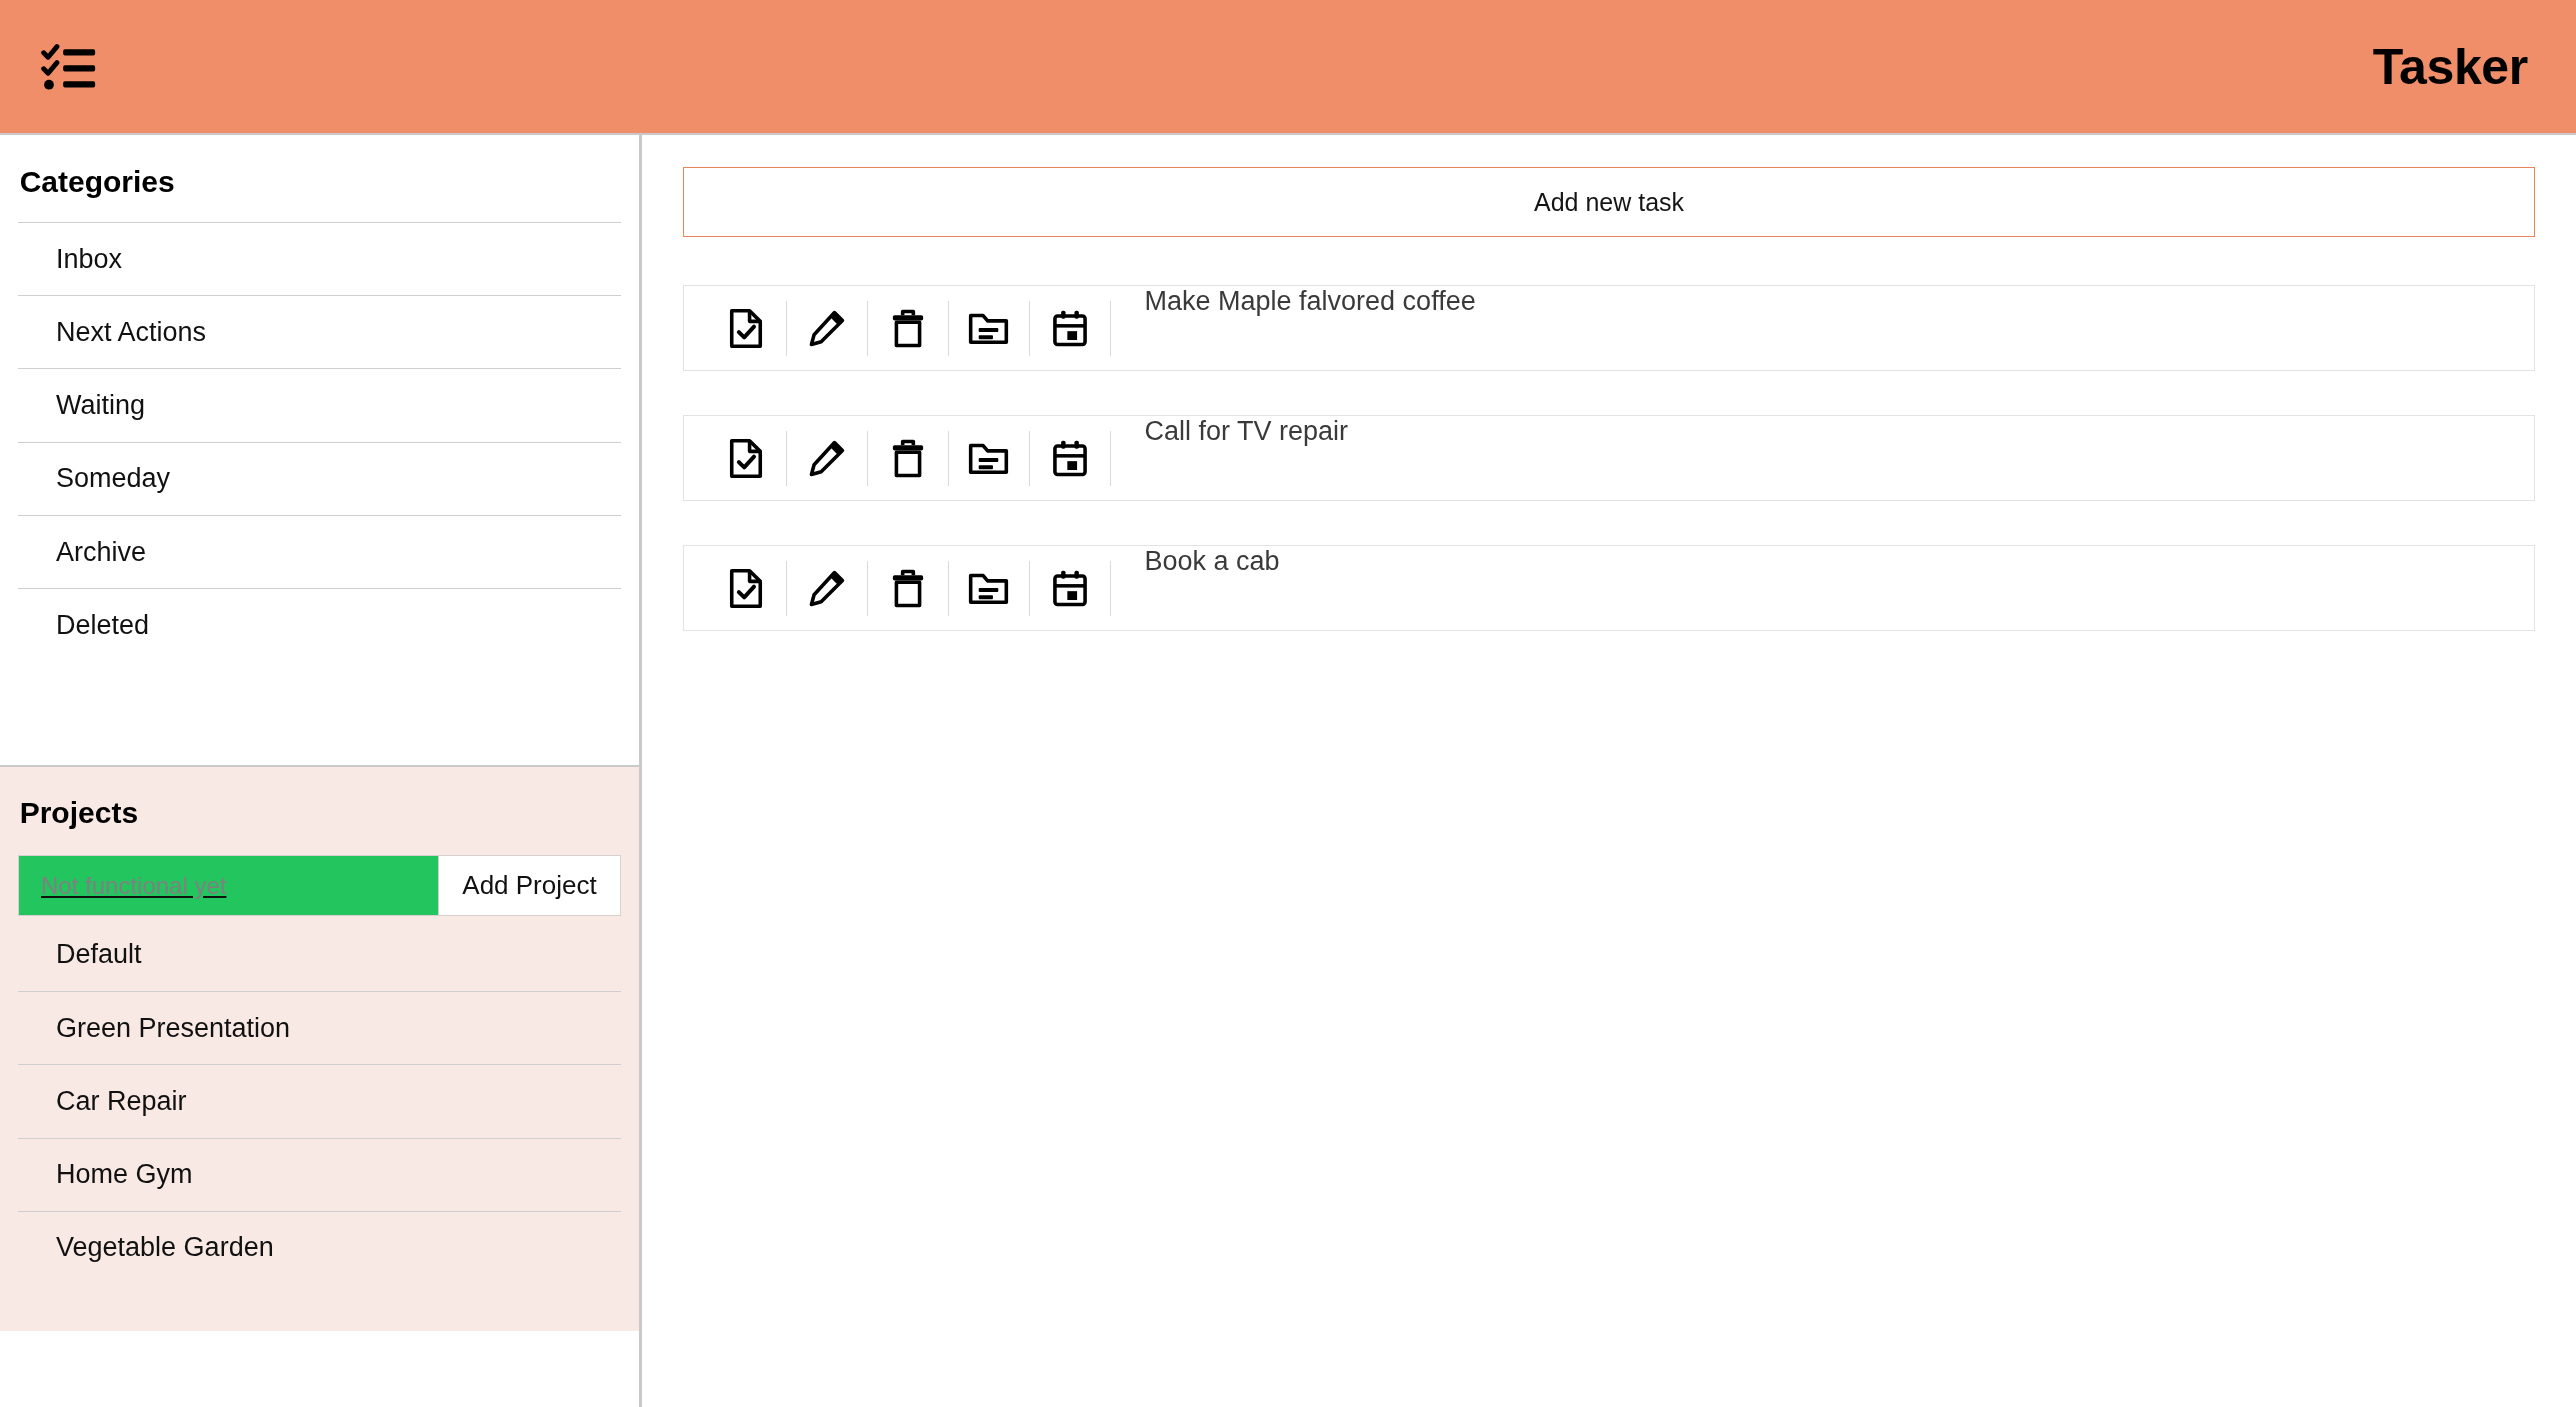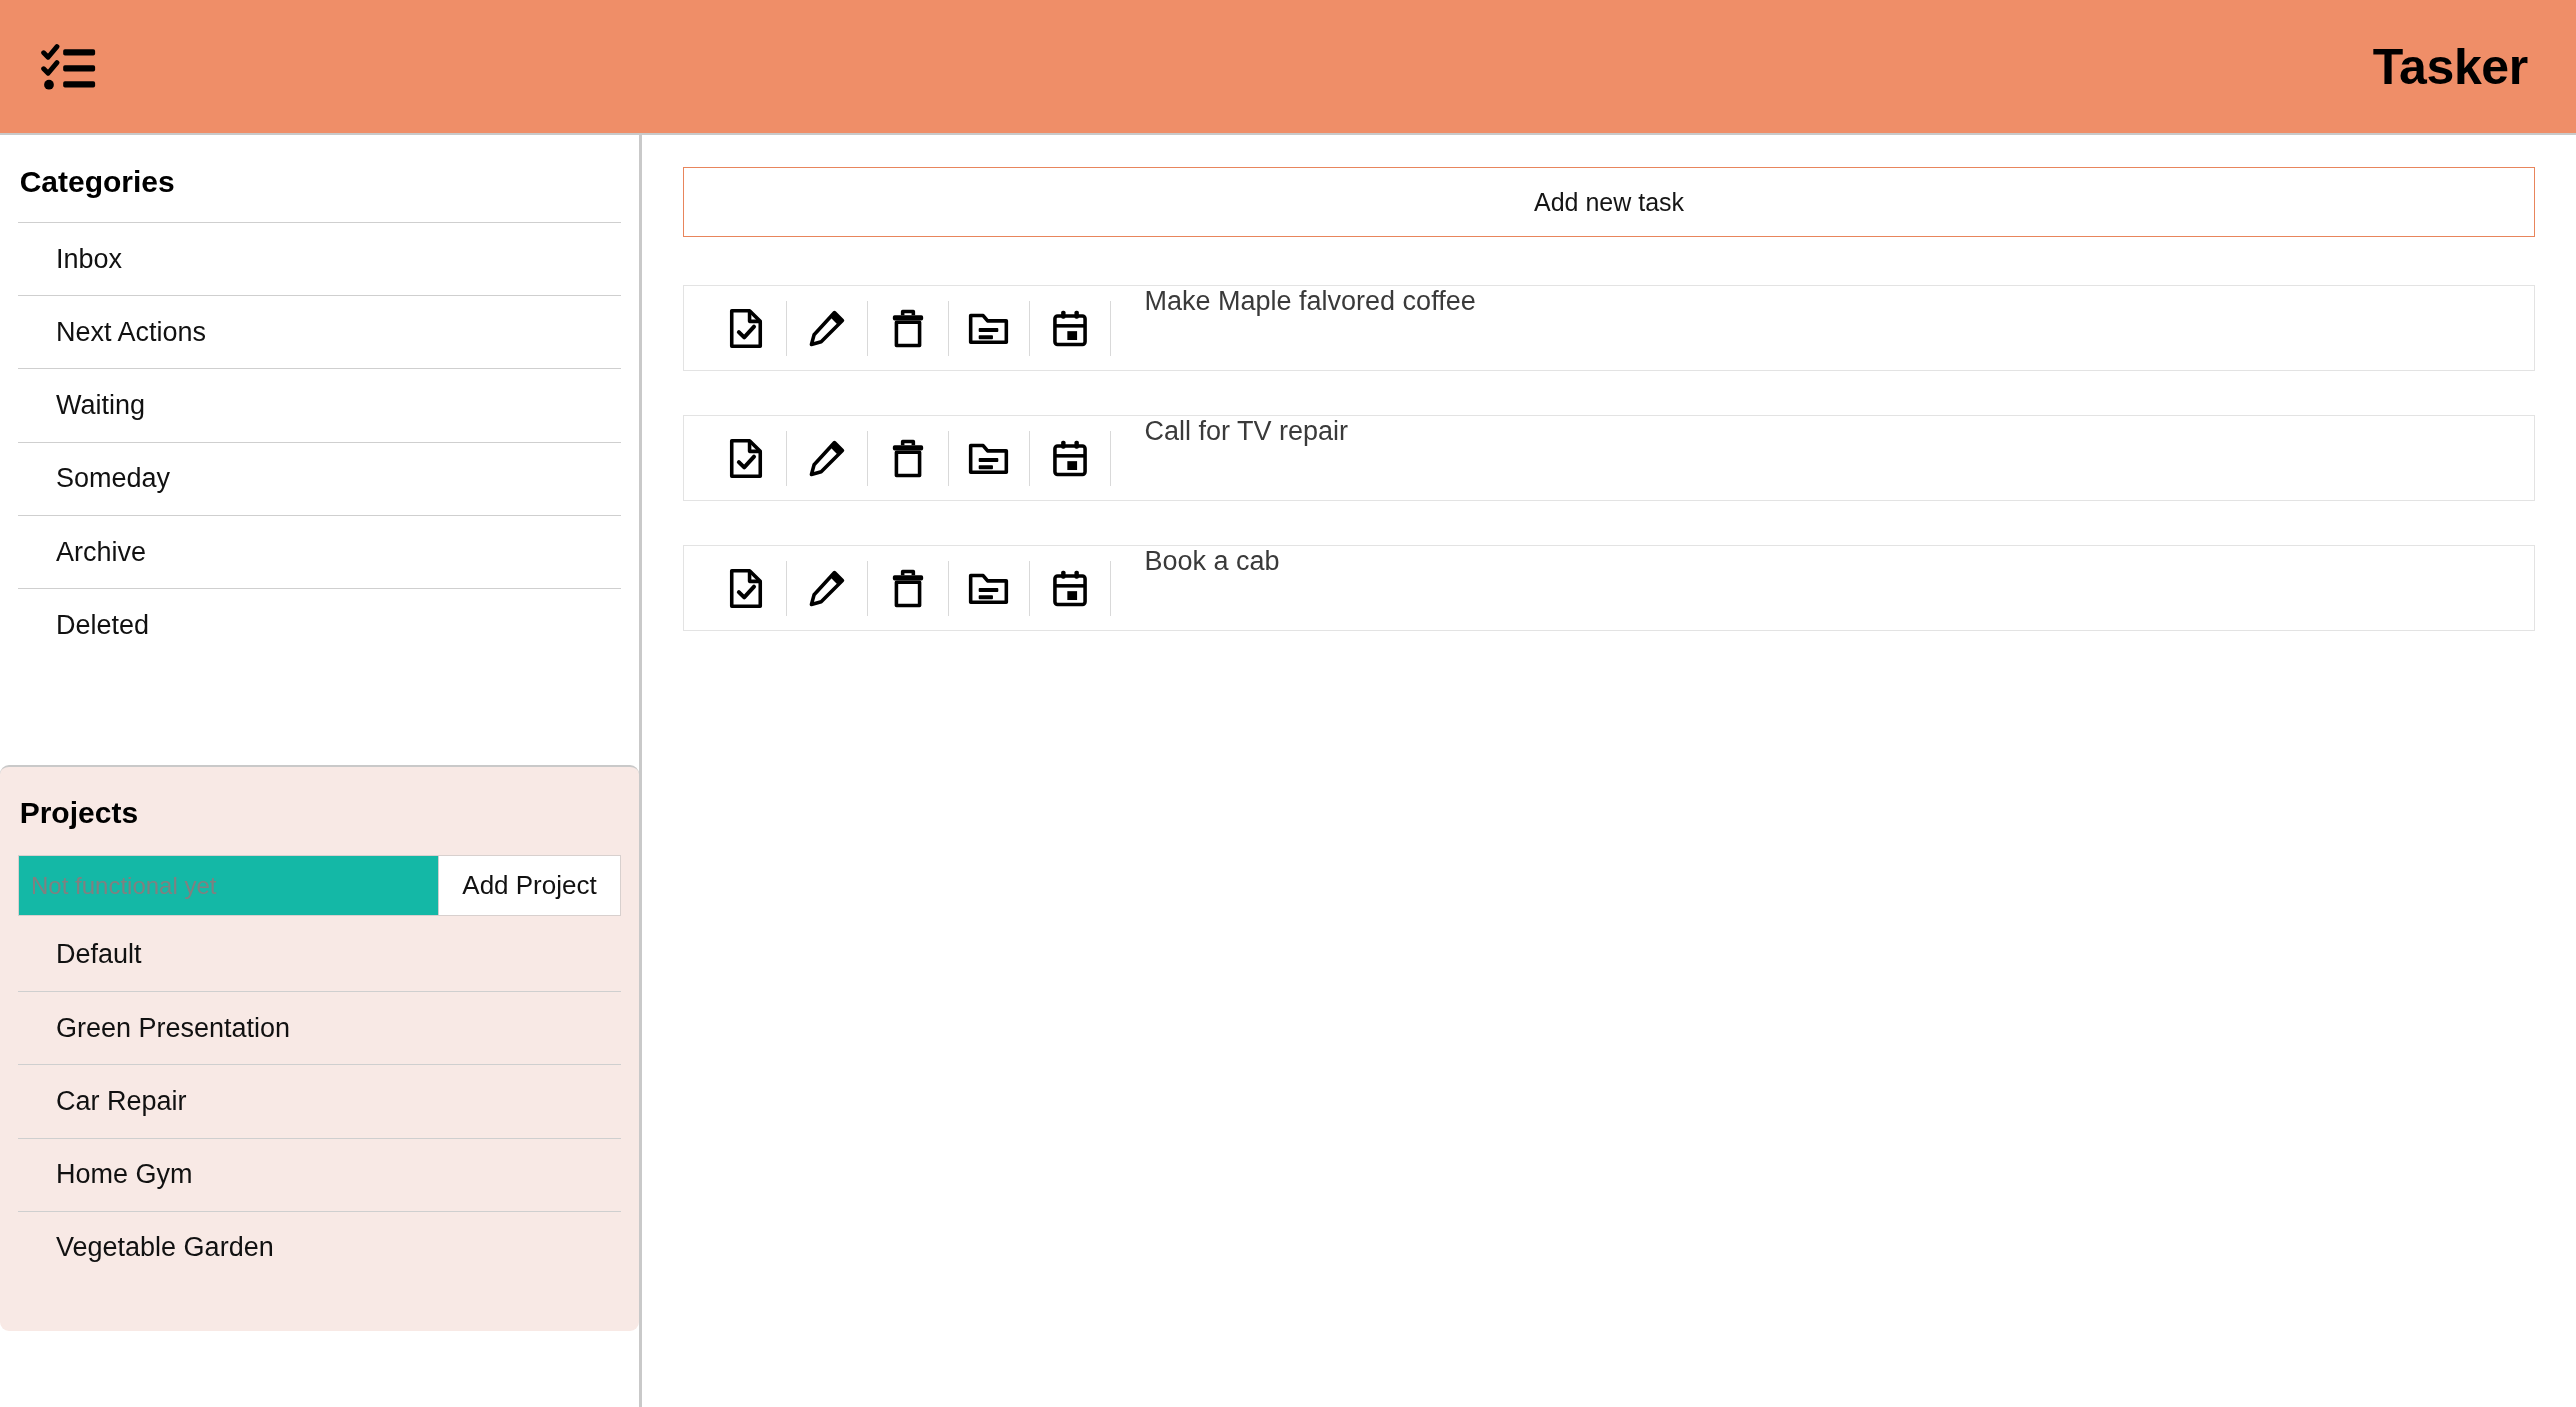--- a/index.html
+++ b/index.html
@@ -94,21 +94,20 @@
 
   .cat-spacer {
     height: 104px;
   }
 
   
   .projects-panel {
     background: #f8e9e5;
     border-top: 2.7px solid #c9c9c9;
     padding-bottom: 0;
-    border-radius: 9px;
   }
 
   .projects-heading {
     font-size: 30px;
     font-weight: bold;
     color: #000000;
     padding: 29px 0 25px 19.7px;
   }
 
   .project-add-row {
@@ -117,25 +116,26 @@
     border: 0.9px solid #d8d0ce;
     background: #ffffff;
     height: 61px;
     align-items: stretch;
   }
 
   .project-input {
     flex: 1;
     border: none;
     outline: none;
-    background: #14b8a6;
+    background: #22c55e;
     font-family: "Liberation Sans", sans-serif;
     font-size: 24px;
     color: #111111;
-    padding-left: 12px;
+    padding-left: 22px;
+    text-decoration: underline;
   }
   .project-input::placeholder { color: #808080; }
 
   .add-project-btn {
     width: 182px;
     background: #ffffff;
     border: none;
     border-left: 1.8px solid #cfcfcf;
     font-family: "Liberation Sans", sans-serif;
     font-size: 26px;

